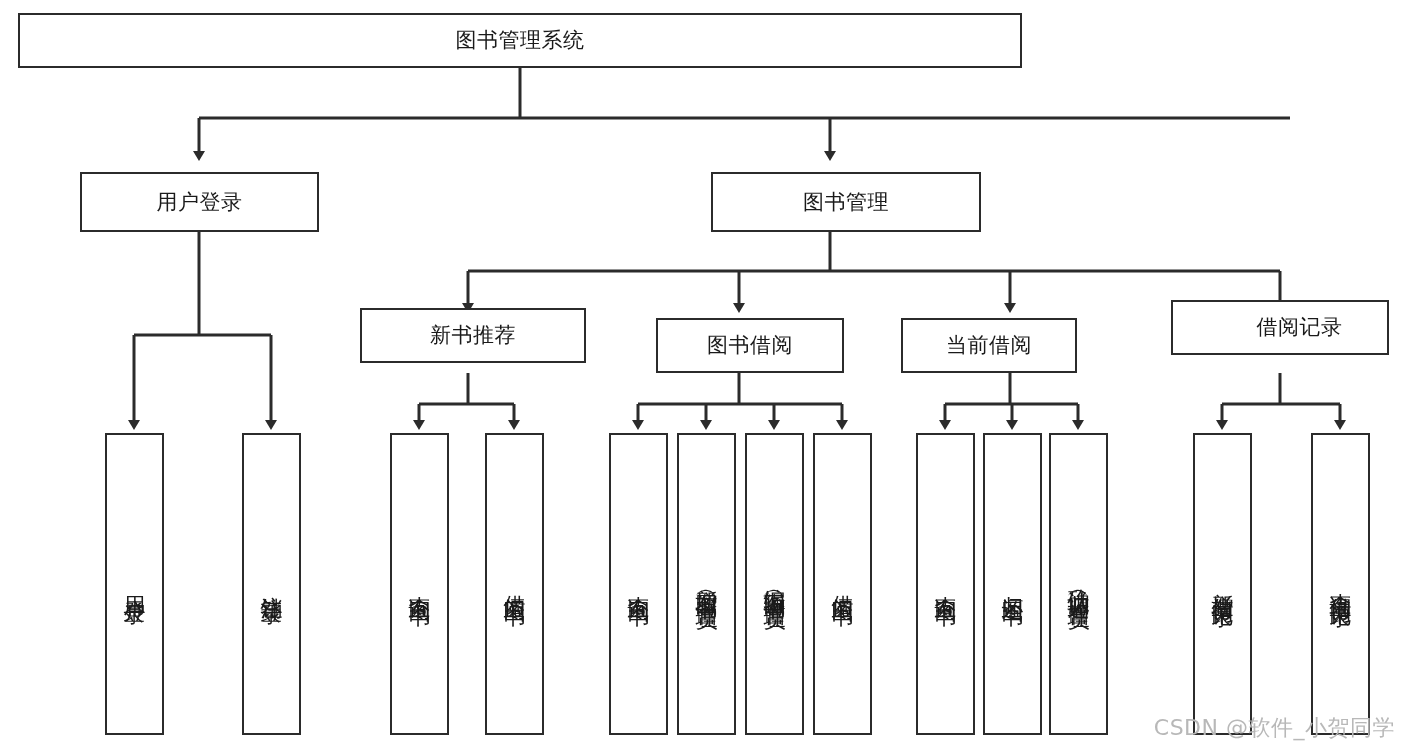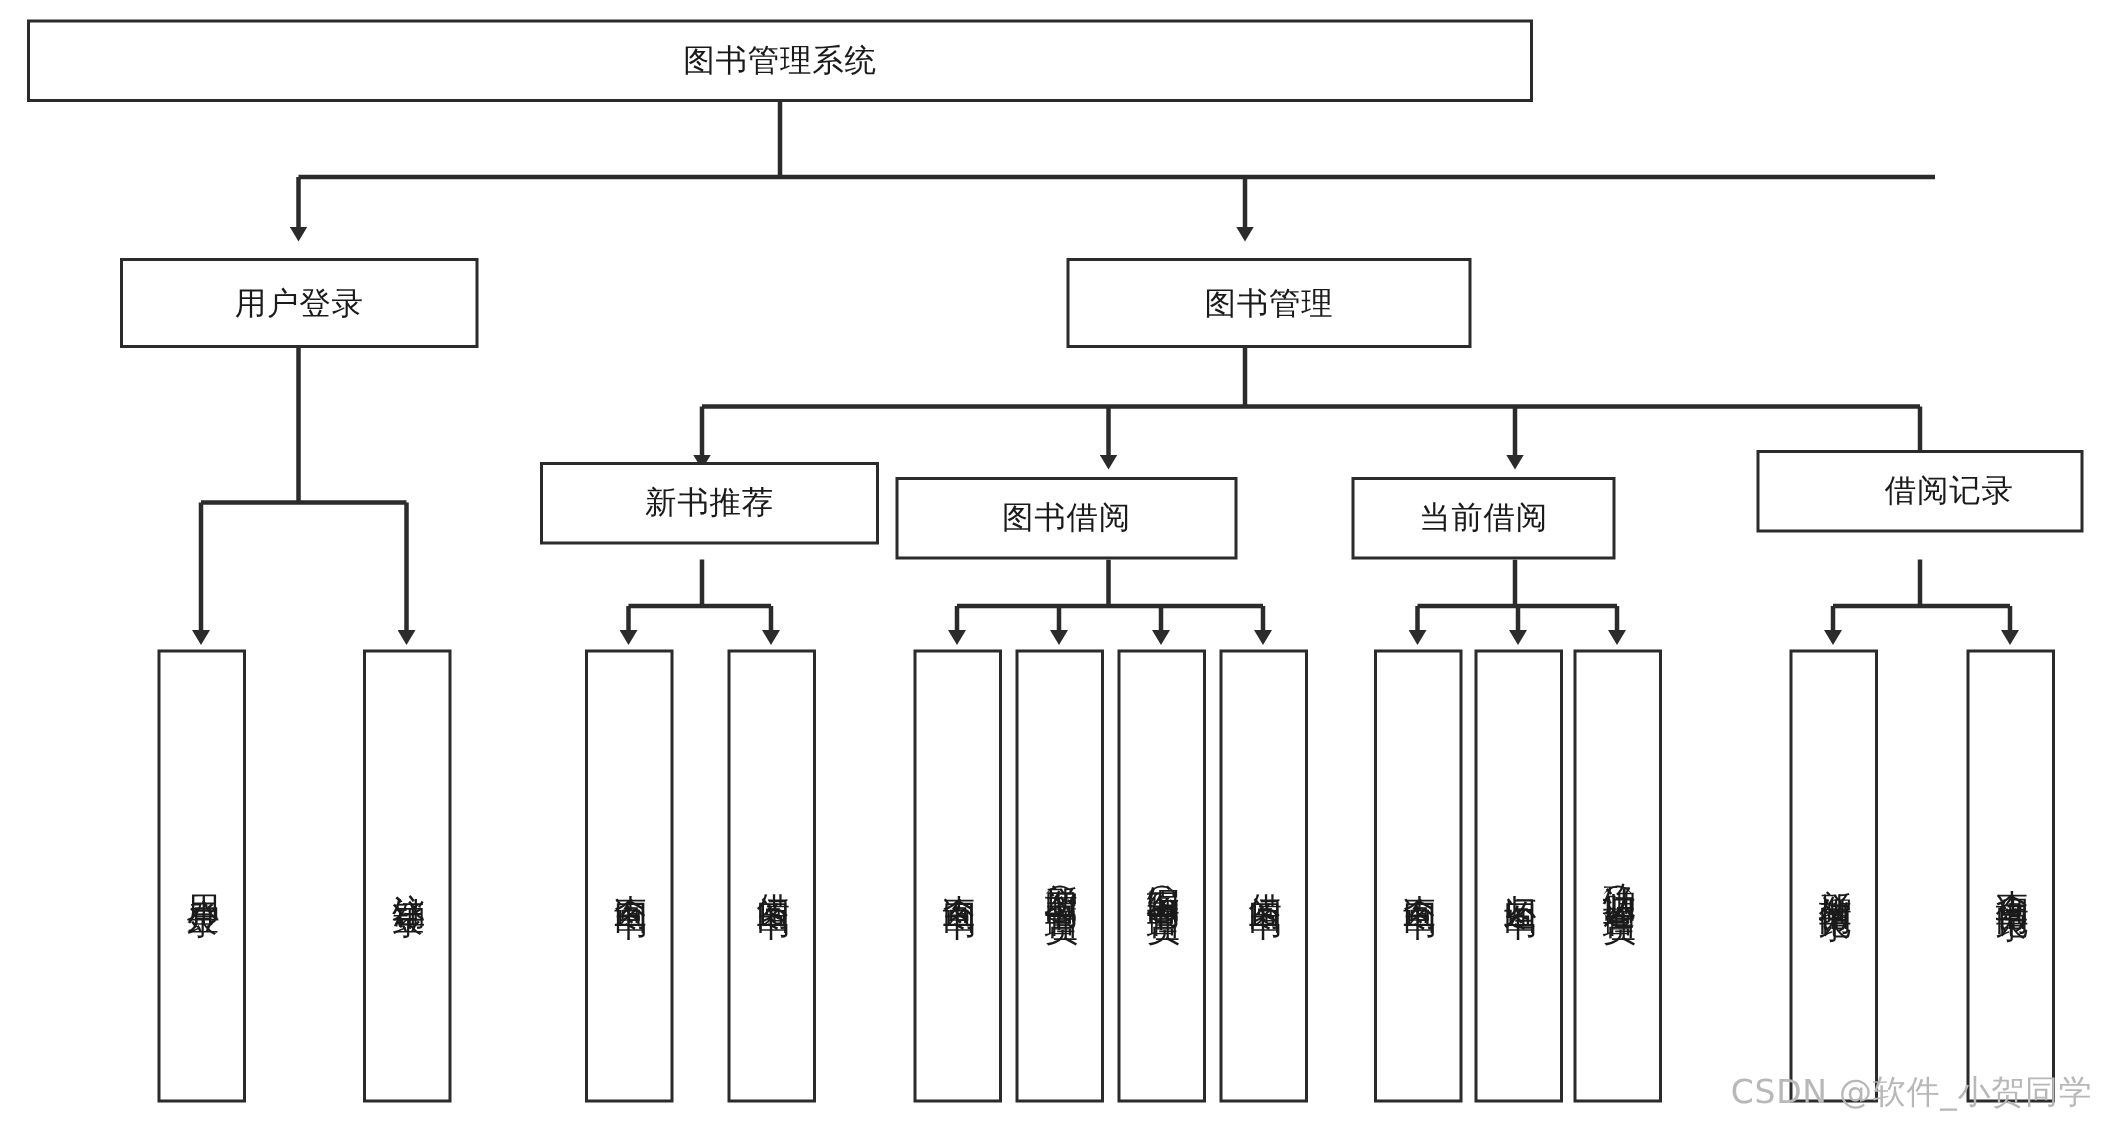--- a/index.html
+++ b/index.html
@@ -126,21 +126,21 @@
   <div class="node" style="left:80px; top:172px; width:239px; height:60px;">
     <span class="label">用户登录</span>
   </div>
   <div class="node" style="left:711px; top:172px; width:270px; height:60px;">
     <span class="label">图书管理</span>
   </div>
 
   <div class="node" style="left:360px; top:308px; width:226px; height:55px;">
     <span class="label">新书推荐</span>
   </div>
-  <div class="node" style="left:597px; top:318px; width:228px; height:55px;">
+  <div class="node" style="left:656px; top:318px; width:188px; height:55px;">
     <span class="label">图书借阅</span>
   </div>
   <div class="node" style="left:901px; top:318px; width:176px; height:55px;">
     <span class="label">当前借阅</span>
   </div>
   <div class="node" style="left:1171px; top:300px; width:218px; height:55px;padding-left:39px;">
     <span class="label">借阅记录</span>
   </div>
 
   <div class="node vertical" style="left:105px; top:433px; width:59px; height:302px;">

